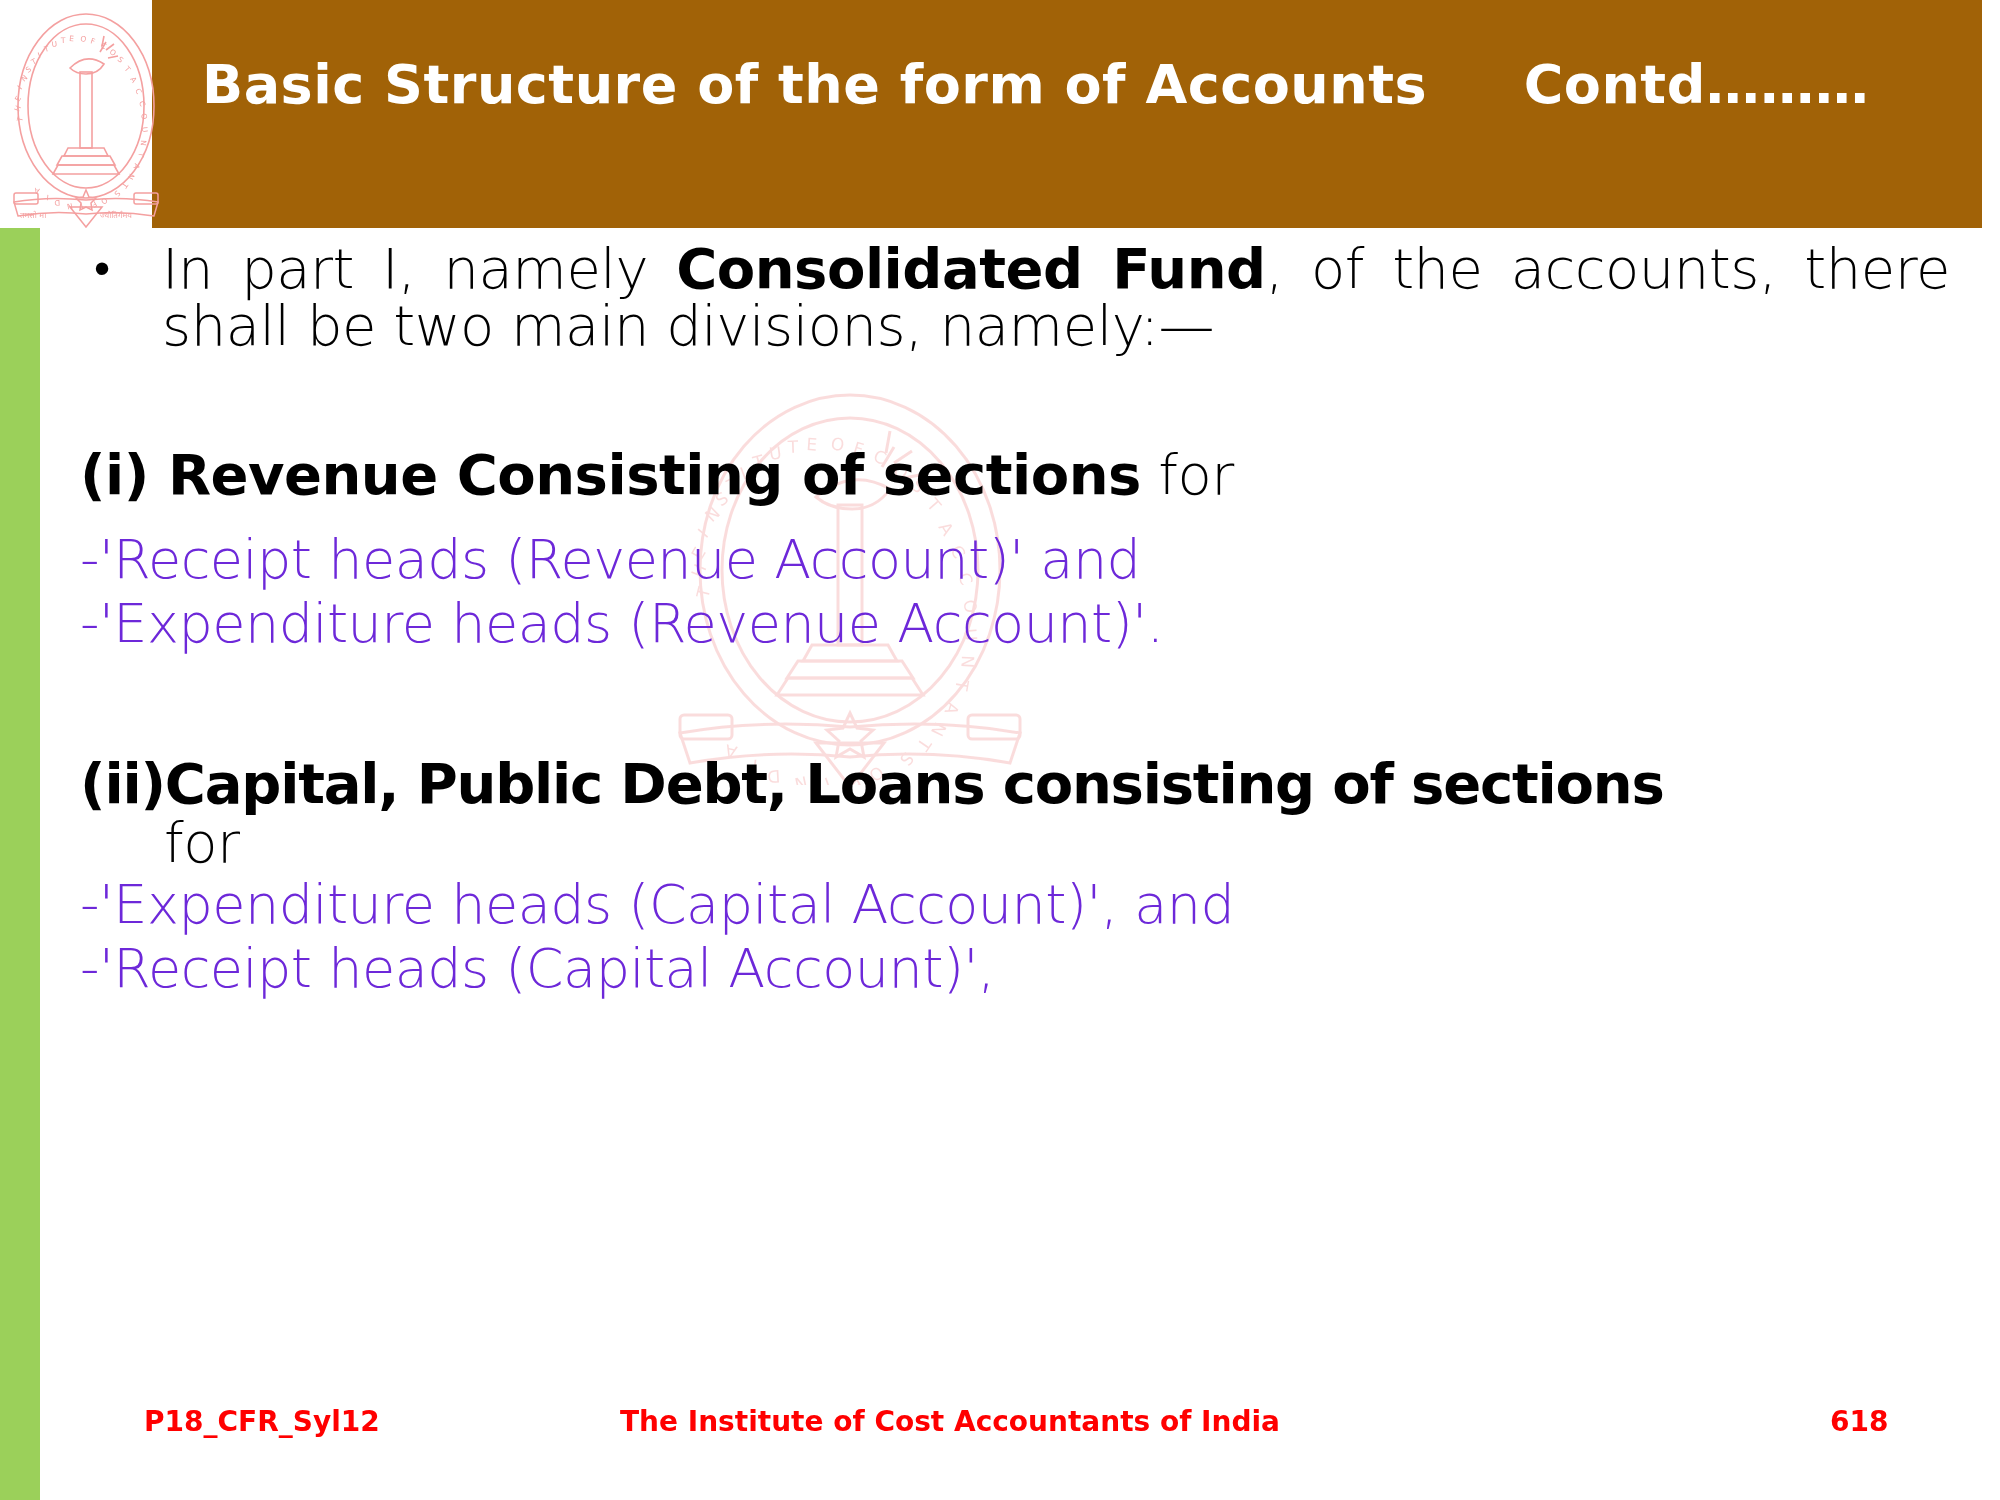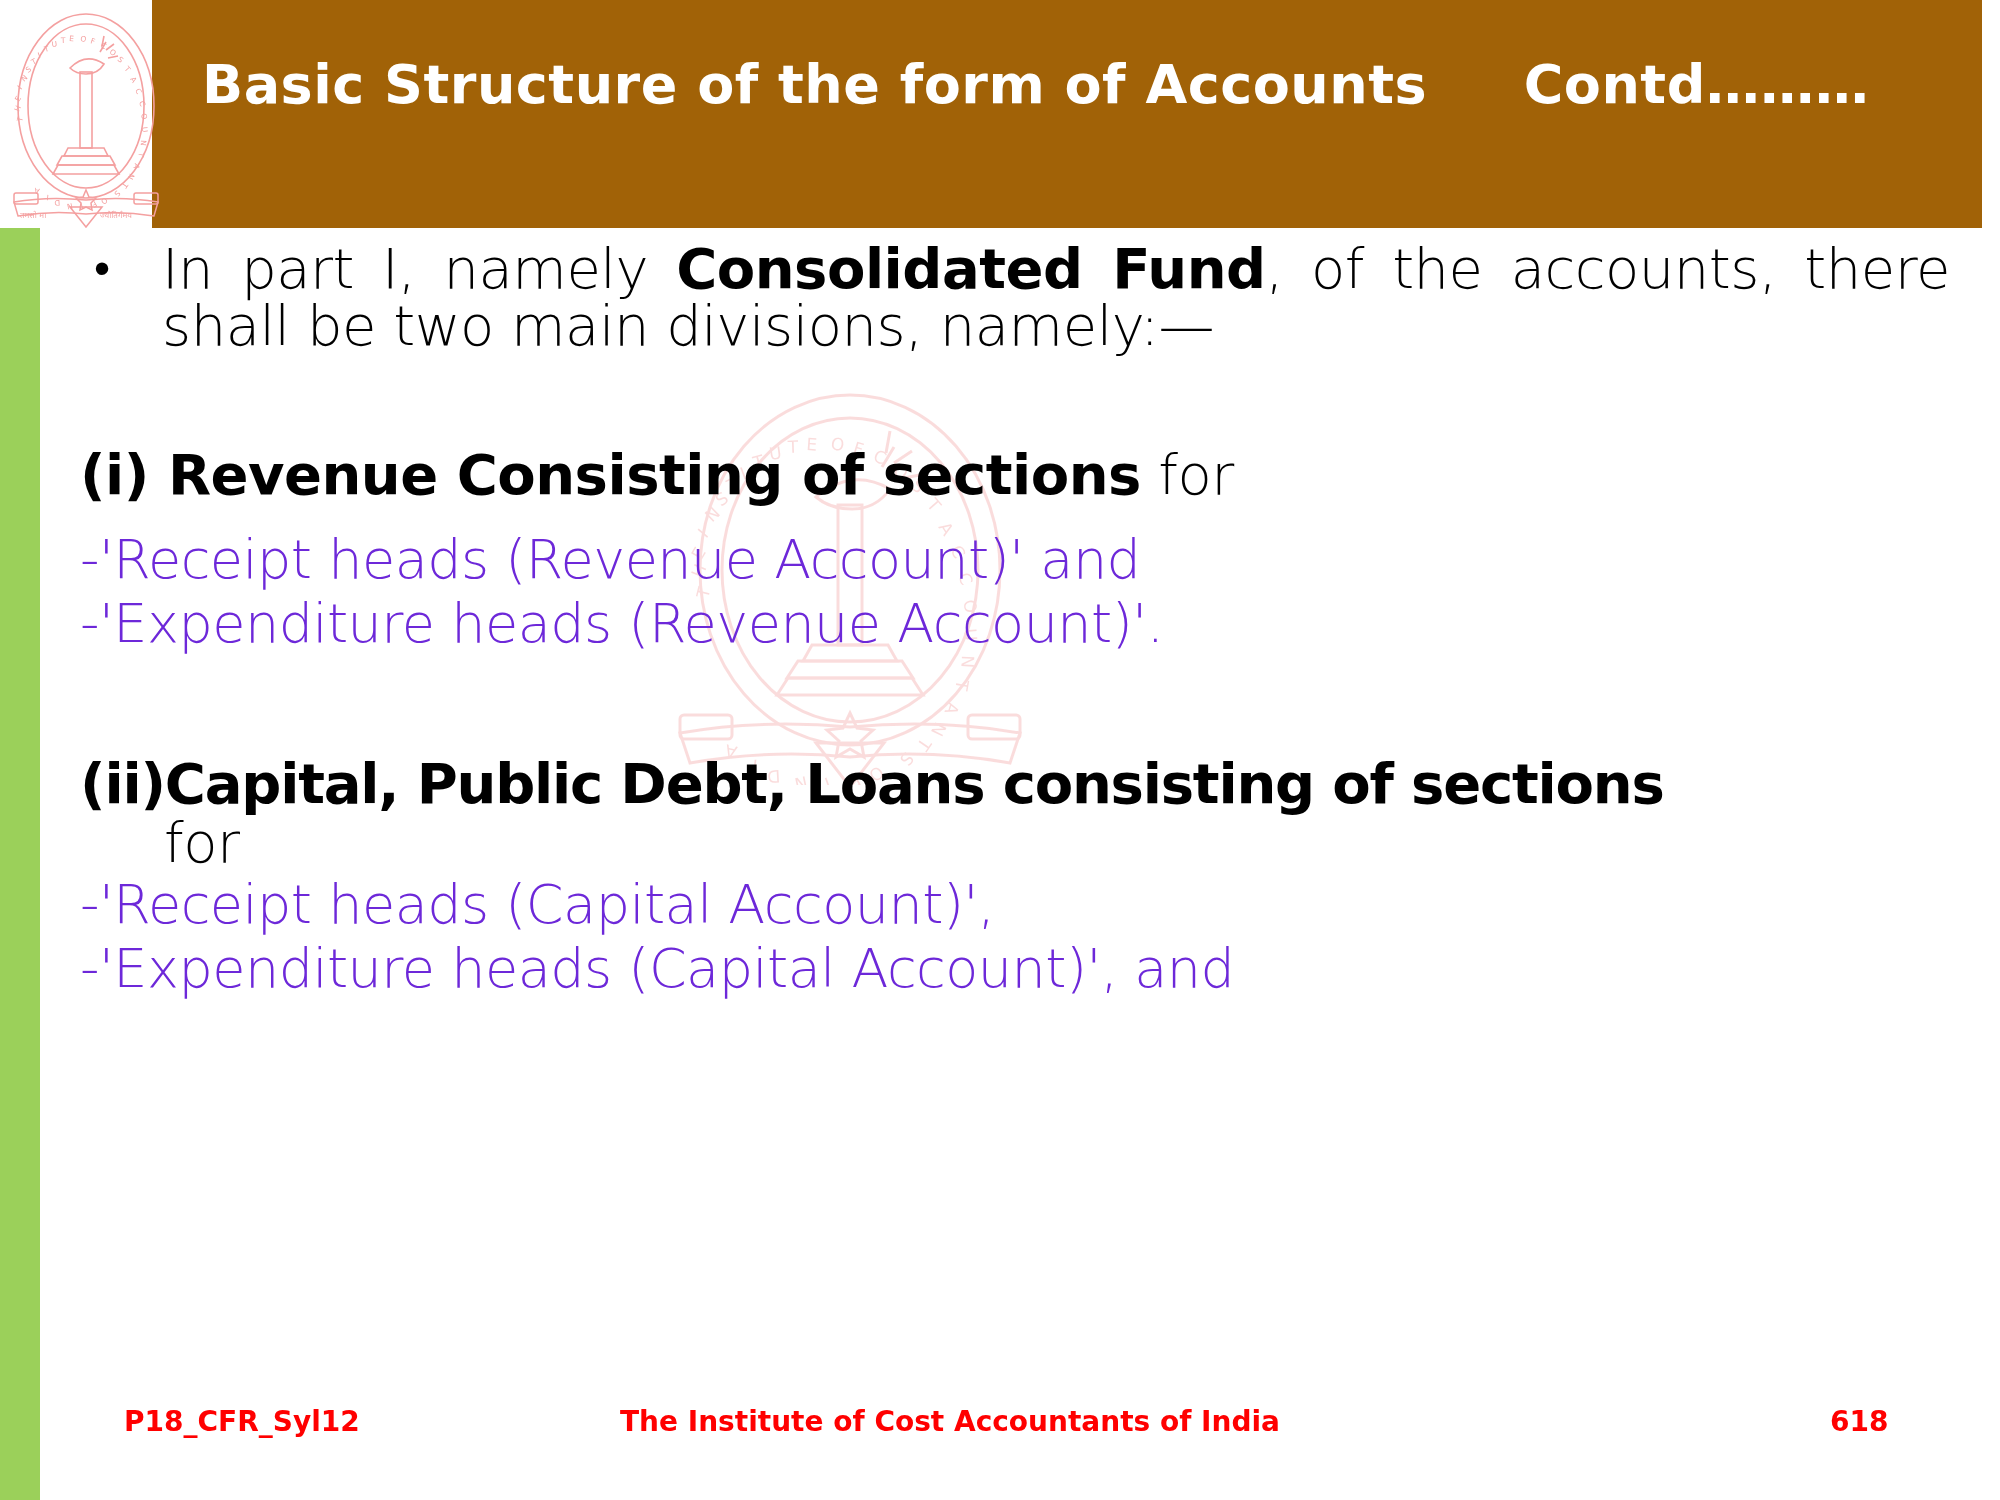--- a/index.html
+++ b/index.html
@@ -167,21 +167,21 @@
     z-index: 4;
   }
   .footer span {
     position: absolute;
     color: #ff0000;
     font-family: "DejaVu Sans", sans-serif;
     font-weight: bold;
     font-size: 28px;
     white-space: nowrap;
   }
-  .f-code  { left: 124px;  top: 0; }
+  .f-code  { left: 144px;  top: 0; }
   .f-inst  { left: 620px;  top: 0; }
   .f-page  { left: 1830px; top: 0; }
 </style>
 </head>
 <body>
 
 <div class="slide">
 
   <div class="green-bar"></div>
 
@@ -324,22 +324,22 @@
 
     <div class="head-line"><b>(i) Revenue Consisting of sections</b><span> for</span></div>
 
     <div class="sub-line">-'Receipt heads (Revenue Account)' and</div>
     <div class="sub-line">-'Expenditure heads (Revenue Account)'.</div>
 
     <div class="gap-2"></div>
 
     <div class="head-line-ii"><span>(ii)Capital, Public Debt, Loans consisting of sections</span><span class="trail">for</span></div>
 
+    <div class="sub-line">-'Expenditure heads (Capital Account)', and</div>
     <div class="sub-line">-'Receipt heads (Capital Account)',</div>
-    <div class="sub-line">-'Expenditure heads (Capital Account)', and</div>
 
   </div>
 
   <div class="footer">
     <span class="f-code">P18_CFR_Syl12</span>
     <span class="f-inst">The Institute of Cost Accountants of India</span>
     <span class="f-page">618</span>
   </div>
 
 </div>

